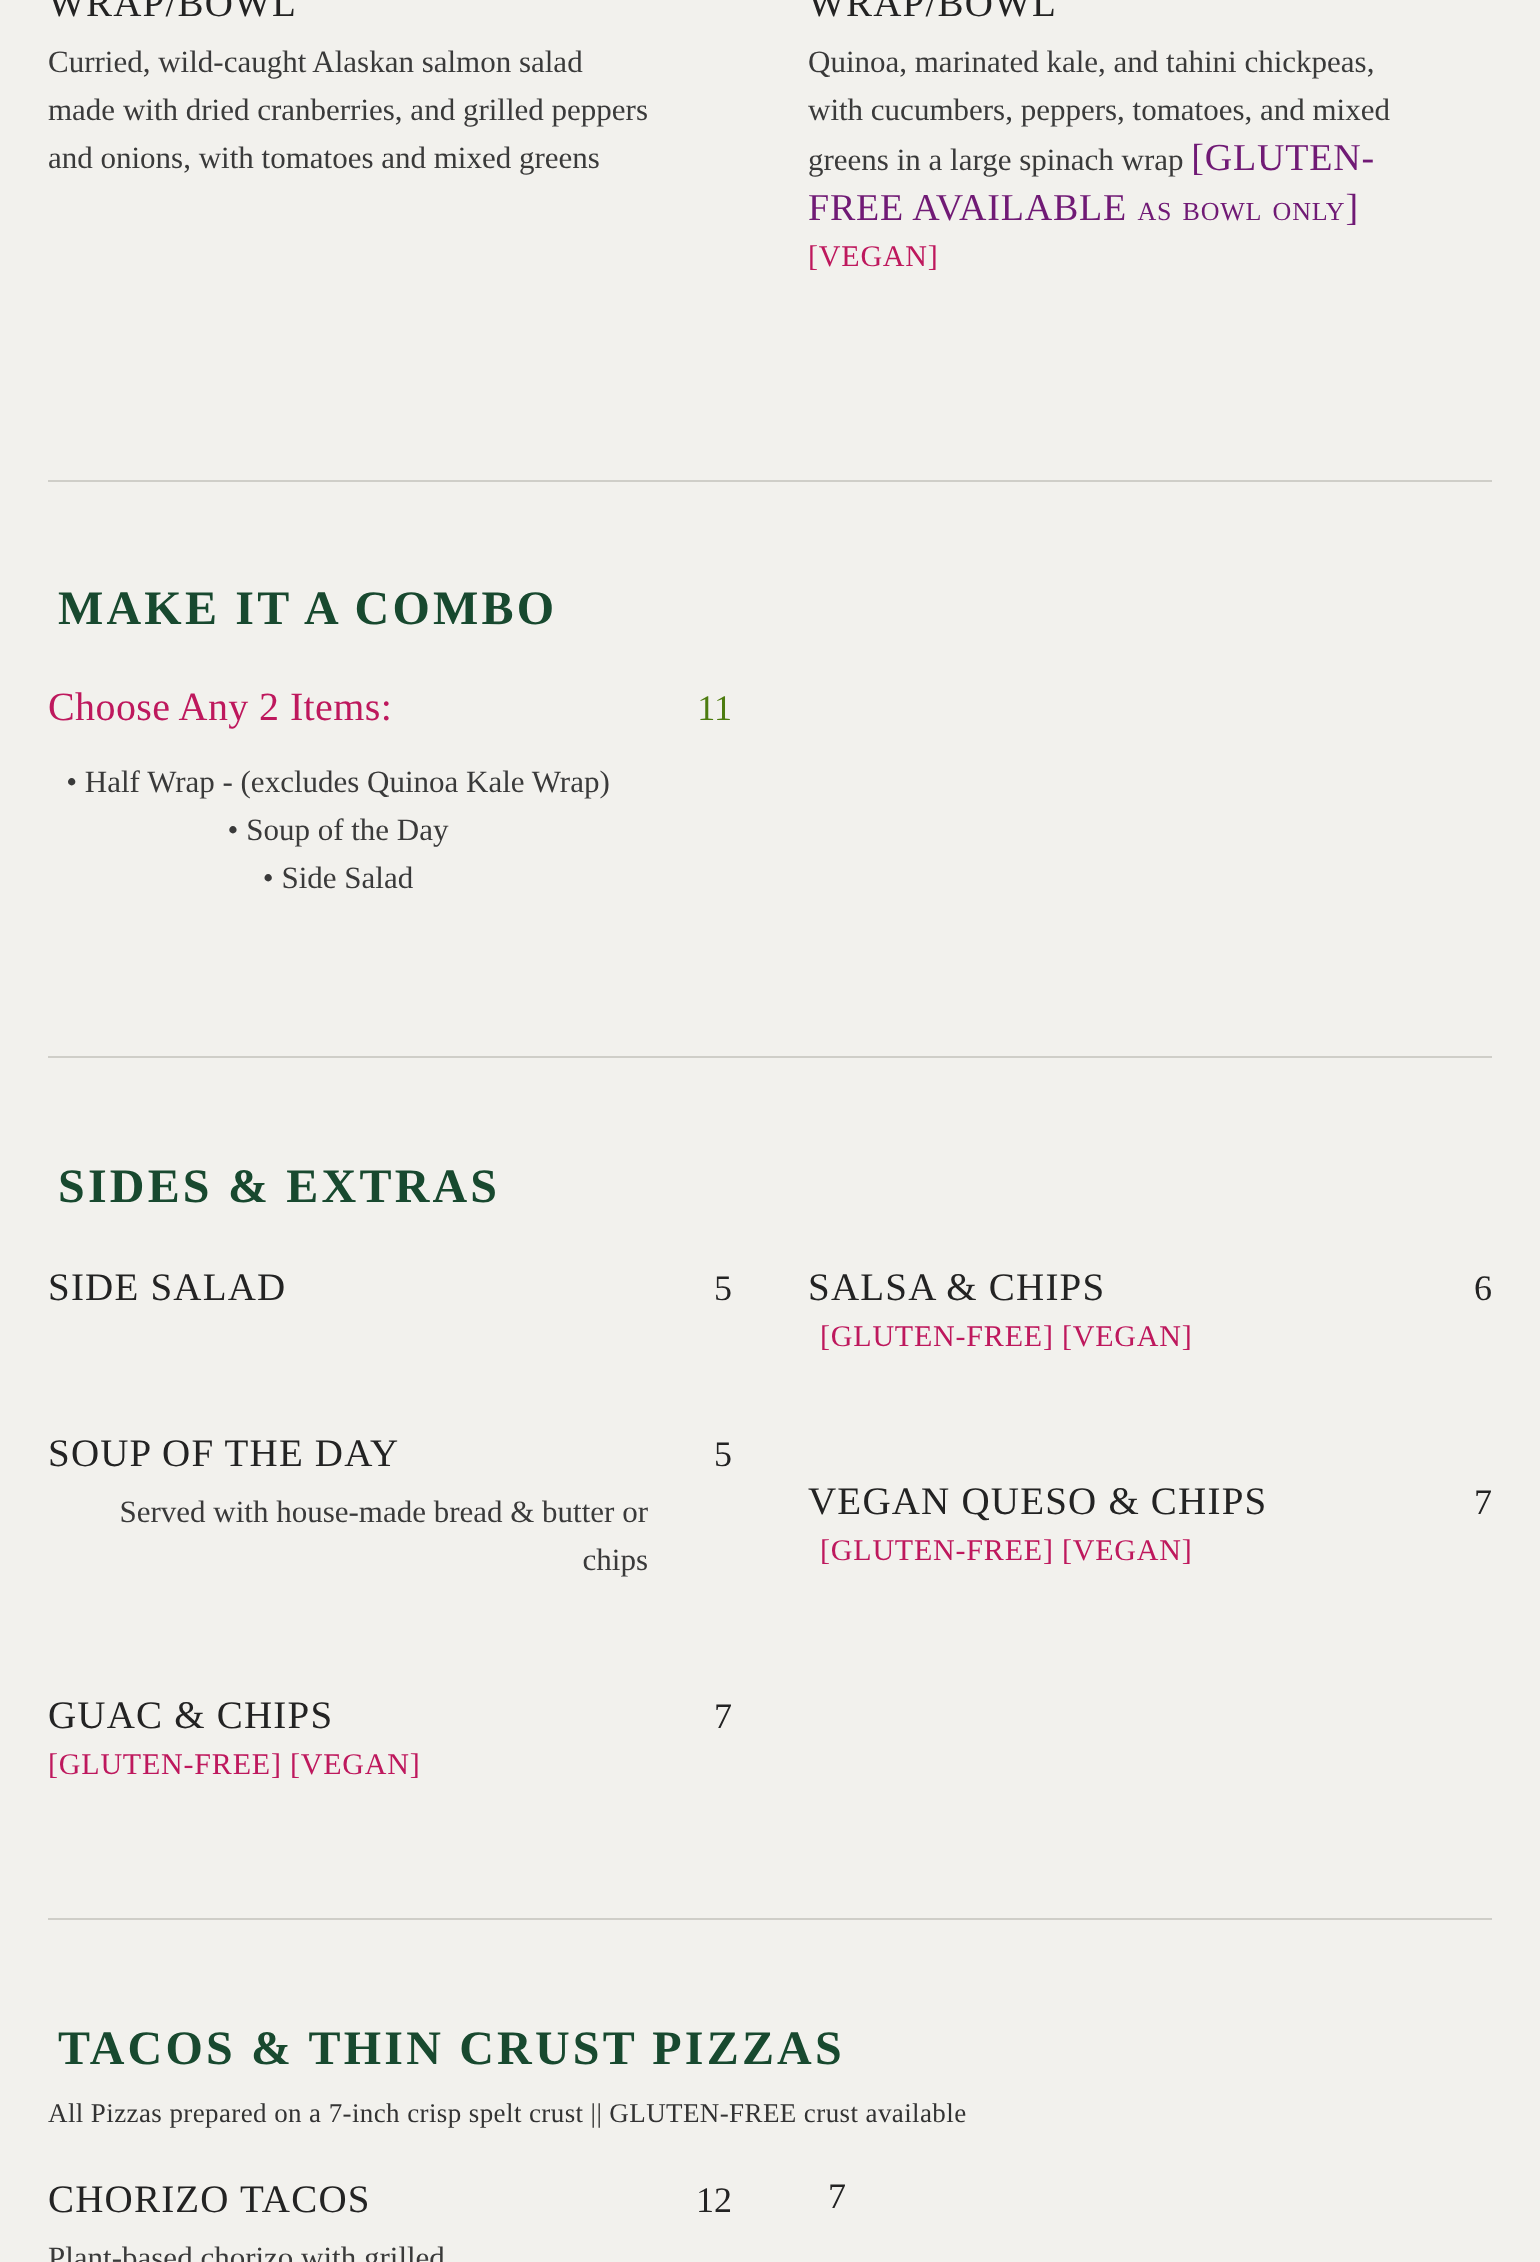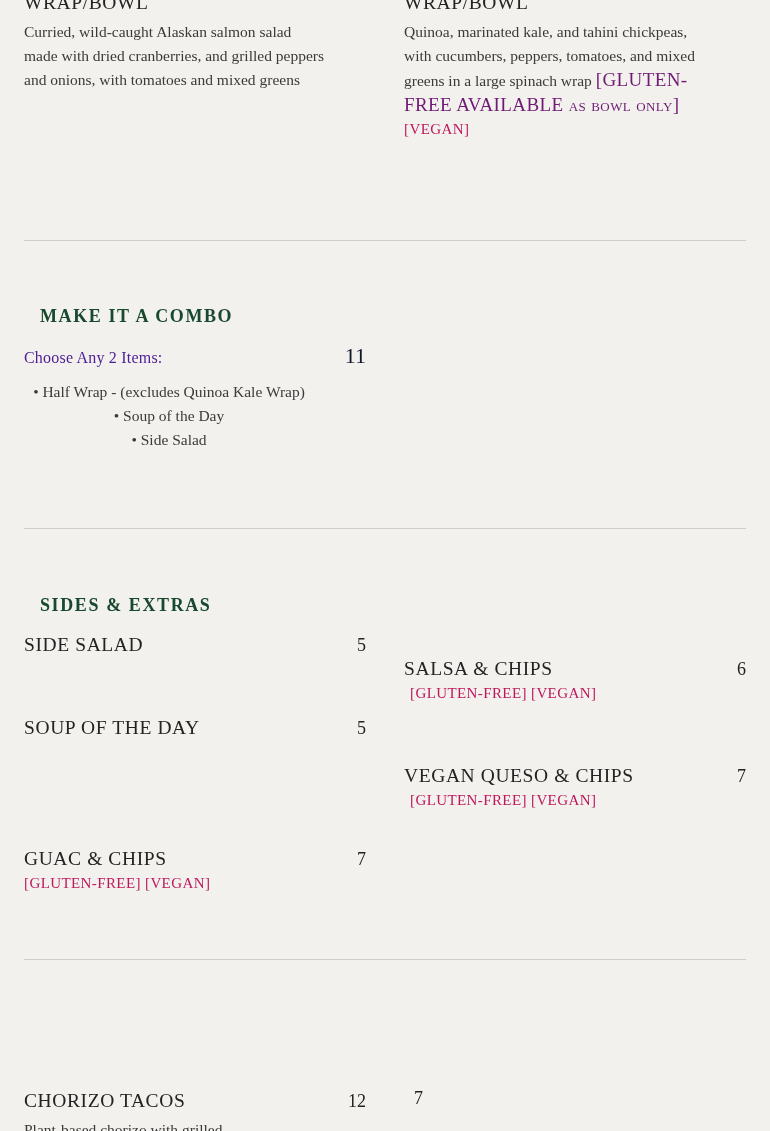--- a/index.html
+++ b/index.html
@@ -80,47 +80,47 @@
     font-size: 15px;
     color: #be185d;
     margin-top: 3px;
   }
   .tag-line.indent { padding-left: 6px; }
 
   .section-title {
     font-family: "Liberation Serif", serif;
     font-variant: small-caps;
     letter-spacing: 1.6px;
-    font-size: 18px;
+    font-size: 24px;
     color: #18492f;
-    margin: 16px;
+    margin: 5px;
     line-height: 32px;
   }
   .section-note {
     font-family: "Liberation Serif", serif;
     font-size: 13.5px;
     color: #333;
     margin-top: 8px;
     letter-spacing: 0.2px;
   }
   .divider {
     border: 0;
     border-top: 1px solid #cfcec8;
     margin: 0;
     width: 722px;
   }
   .combo-title {
     font-family: "Liberation Serif", serif;
-    font-size: 16px;
-    color: #4c1d95;
+    font-size: 20px;
+    color: #be185d;
     letter-spacing: 0.2px;
   }
   .combo-price {
-    font-size: 22px;
-    color: #0f172a;
+    font-size: 18px;
+    color: #4d7c0f;
   }
   .bullet {
     font-family: "Liberation Serif", serif;
     font-size: 15.5px;
     line-height: 24px;
     color: #3a3a3a;
     max-width: 290px;
   }
 
   
@@ -191,49 +191,54 @@
       <div class="item-head">
         <div class="item-name">SIDE SALAD</div>
         <div class="item-price">5</div>
       </div>
     </div>
     <div class="item" style="height:131px;text-align:right;">
       <div class="item-head">
         <div class="item-name">SOUP OF THE DAY</div>
         <div class="item-price">5</div>
       </div>
+      <div class="item-desc">Served with house-made bread &amp; butter or chips</div>
     </div>
     <div class="item">
       <div class="item-head">
         <div class="item-name">GUAC &amp; CHIPS</div>
         <div class="item-price">7</div>
       </div>
       <div class="tag-line">[GLUTEN-FREE] [VEGAN]</div>
     </div>
   </div>
 
   <div class="abs" style="top:632px; left:404px; width:342px;">
-    <div class="item" style="height:107px;margin-top:24px;">
+    <div class="item" style="height:107px;">
       <div class="item-head">
         <div class="item-name">SALSA &amp; CHIPS</div>
         <div class="item-price">6</div>
       </div>
       <div class="tag-line indent">[GLUTEN-FREE] [VEGAN]</div>
     </div>
     <div class="item">
       <div class="item-head">
         <div class="item-name">VEGAN QUESO &amp; CHIPS</div>
         <div class="item-price">7</div>
       </div>
       <div class="tag-line indent">[GLUTEN-FREE] [VEGAN]</div>
     </div>
   </div>
 
   <hr class="divider abs" style="top:959px; left:24px;">
 
+  <div class="abs" style="top:1004px; left:24px; width:722px;">
+    <h2 class="section-title">TACOS &amp; THIN CRUST PIZZAS</h2>
+    <div class="section-note">All Pizzas prepared on a 7-inch crisp spelt crust || GLUTEN-FREE crust available</div>
+  </div>
 
   <div class="abs" style="top:1088px; left:24px; width:342px;">
     <div class="item">
       <div class="item-head">
         <div class="item-name">CHORIZO TACOS</div>
         <div class="item-price">12</div>
       </div>
       <div class="item-desc">Plant-based chorizo with grilled</div>
     </div>
   </div>

